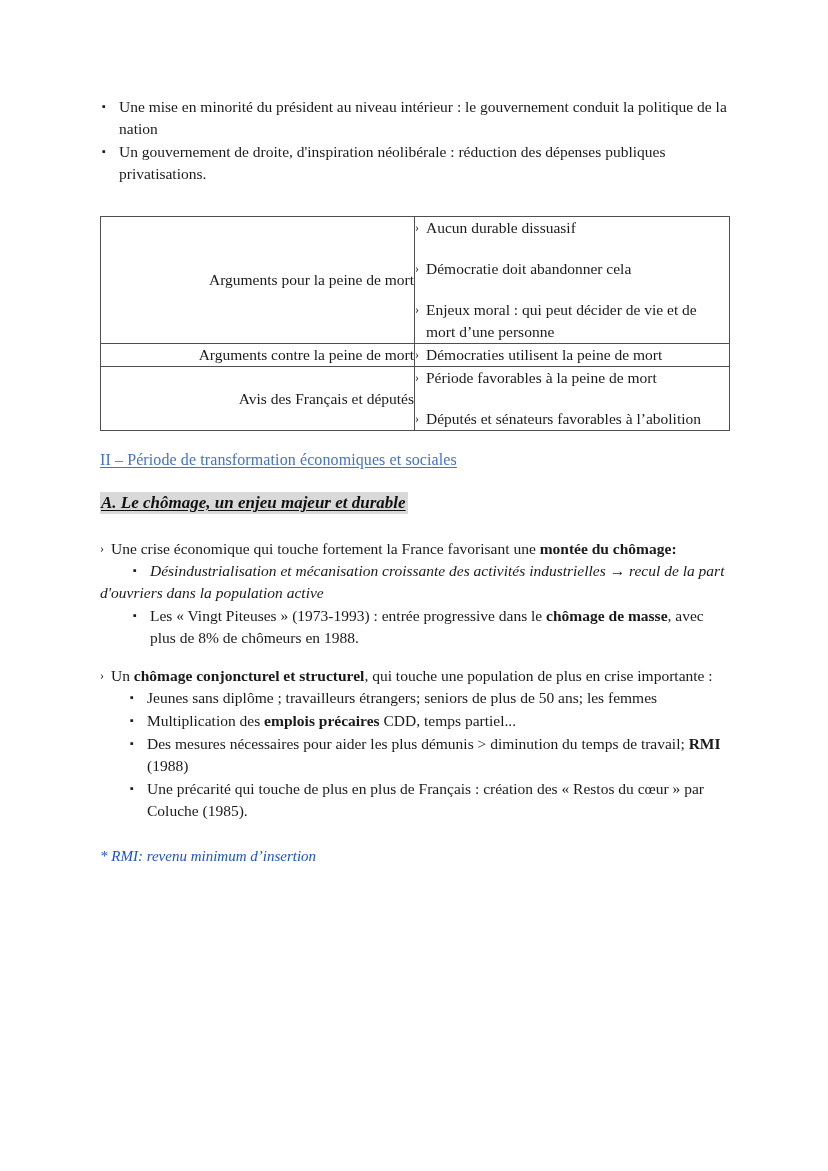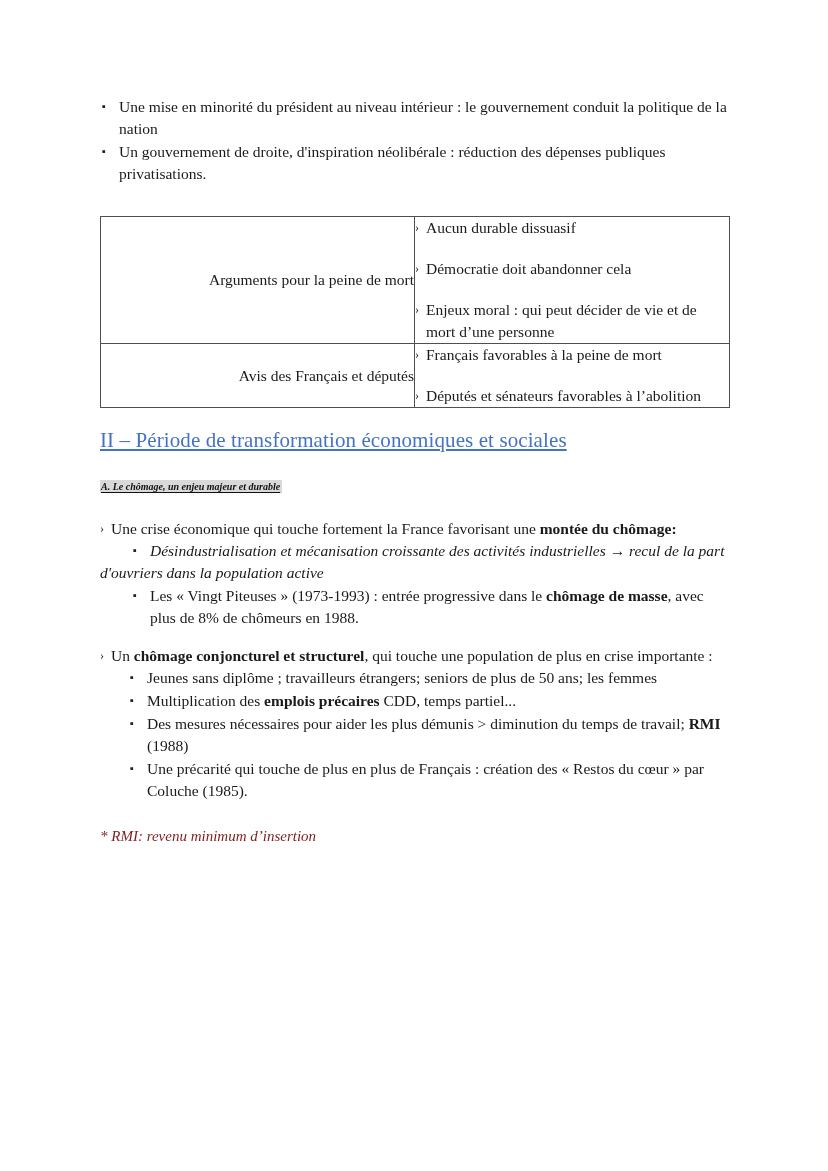--- a/index.html
+++ b/index.html
@@ -100,44 +100,44 @@
   td.col-right {
     width: 314px;
     padding: 10px 8px 10px 12px;
     vertical-align: middle;
   }
   td.col-right .chev { margin-bottom: 0; }
   td.col-right .chev + .chev { margin-top: 19px; }
 
   
   .h2-blue {
-    font-size: 21px;
+    font-size: 16px;
     color: #4472c4;
     text-decoration: underline;
     text-underline-offset: 2px;
     margin: 0;
     display: inline-block;
     letter-spacing: 0.1px;
   }
   .h3-hl {
     display: inline-block;
-    font-size: 10px;
+    font-size: 17px;
     font-weight: bold;
     font-style: italic;
     color: #111;
     background: #d9d9d9;
     text-decoration: underline;
     text-underline-offset: 2px;
     padding: 1px 2px 1px 1px;
     margin: 0;
   }
   .footnote {
     font-size: 15px;
     font-style: italic;
-    color: #7f1d1d;
+    color: #1d4ed8;
     margin: 0;
   }
 
   
   .sp-table    { height: 30px; }
   .sp-after-tb { height: 20px; }
   .sp-h2       { height: 23px; }
   .sp-h3       { height: 24px; }
   .sp-blk      { height: 15px; }
   .sp-foot     { height: 25px; }
@@ -174,25 +174,34 @@
               <span class="mk">›</span>
               <span>Démocratie doit abandonner cela</span>
             </p>
             <p class="chev">
               <span class="mk">›</span>
               <span>Enjeux moral : qui peut décider de vie et de mort d’une personne</span>
             </p>
           </td>
         </tr>
         <tr>
+          <td class="col-left">Arguments contre la peine de mort</td>
+          <td class="col-right">
+            <p class="chev">
+              <span class="mk">›</span>
+              <span> Démocraties utilisent la peine de mort</span>
+            </p>
+          </td>
+        </tr>
+        <tr>
           <td class="col-left">Avis des Français et députés</td>
           <td class="col-right">
             <p class="chev">
               <span class="mk">›</span>
-              <span>Français favorables à la peine de mort</span>
+              <span>Période favorables à la peine de mort</span>
             </p>
             <p class="chev">
               <span class="mk">›</span>
               <span>Députés et sénateurs favorables à l’abolition</span>
             </p>
           </td>
         </tr>
       </tbody>
     </table>
 

